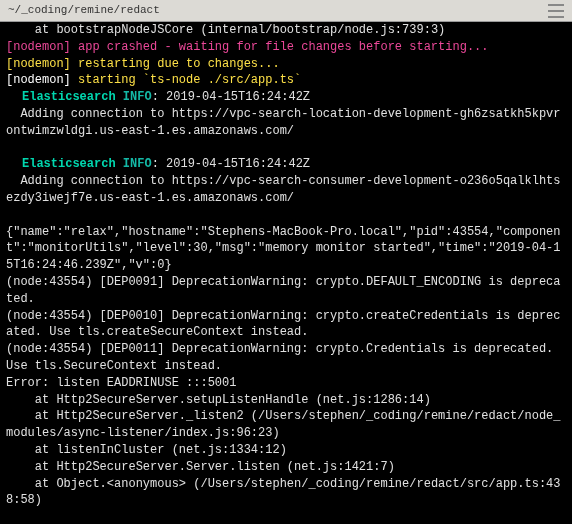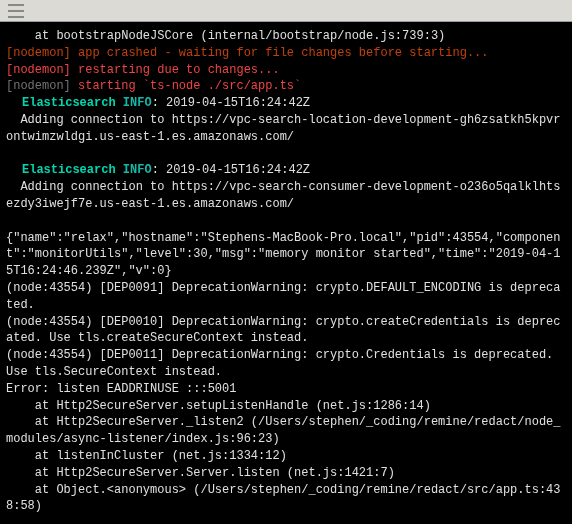--- a/index.html
+++ b/index.html
@@ -36,37 +36,38 @@
       display: flex;
       flex-direction: column;
       justify-content: space-between;
       cursor: pointer;
     }
     .hamburger span {
       height: 2px;
       background: #888;
     }
     .terminal {
-      padding: 6px 6px;
+      padding: 0 6px;
       background: #000;
       word-break: break-all;
       white-space: pre-wrap;
     }
-    .yellow { color: #737373; }
-    .red { color: #c2410c; }
-    .green { color: #ef4444; }
+    .yellow { color: #ffffff; }
+    .red { color: #ec4899; }
+    .green { color: #fde047; }
     .label-green { color: #00d7af; font-weight: bold; margin-left: 16px; }
     .label-blue { color: #14b8a6; font-weight: bold; }
     .white { color: #e0e0e0; }
     .line { display: block; }
   </style>
 </head>
 <body>
 
 <div class="title-bar">
+  <span class="title-bar-text">~/_coding/remine/redact</span>
   <div class="hamburger">
     <span></span>
       <span></span>
       <span></span>
   </div>
 </div>
 
 <div class="terminal" id="terminal"><span class="line"><span class="white">    at bootstrapNodeJSCore (internal/bootstrap/node.js:739:3)</span></span><span class="line"><span class="red">[nodemon] app crashed - waiting for file changes before starting...</span></span><span class="line"><span class="green">[nodemon] restarting due to changes...</span></span><span class="line"><span class="yellow">[nodemon] </span><span class="green">starting `ts-node ./src/app.ts`</span></span><span class="line"><span class="label-green">Elasticsearch </span><span class="label-blue">INFO</span><span class="white">: 2019-04-15T16:24:42Z</span></span><span class="line"><span class="white">  Adding connection to https://vpc-search-location-development-gh6zsatkh5kpvrontwimzwldgi.us-east-1.es.amazonaws.com/</span></span><span class="line"><span class="white"> </span></span><span class="line"><span class="label-green">Elasticsearch </span><span class="label-blue">INFO</span><span class="white">: 2019-04-15T16:24:42Z</span></span><span class="line"><span class="white">  Adding connection to https://vpc-search-consumer-development-o236o5qalklhtsezdy3iwejf7e.us-east-1.es.amazonaws.com/</span></span><span class="line"><span class="white"> </span></span><span class="line"><span class="white">{"name":"relax","hostname":"Stephens-MacBook-Pro.local","pid":43554,"component":"monitorUtils","level":30,"msg":"memory monitor started","time":"2019-04-15T16:24:46.239Z","v":0}</span></span><span class="line"><span class="white">(node:43554) [DEP0091] DeprecationWarning: crypto.DEFAULT_ENCODING is deprecated.</span></span><span class="line"><span class="white">(node:43554) [DEP0010] DeprecationWarning: crypto.createCredentials is deprecated. Use tls.createSecureContext instead.</span></span><span class="line"><span class="white">(node:43554) [DEP0011] DeprecationWarning: crypto.Credentials is deprecated. Use tls.SecureContext instead.</span></span><span class="line"><span class="white">Error: listen EADDRINUSE :::5001</span></span><span class="line"><span class="white">    at Http2SecureServer.setupListenHandle (net.js:1286:14)</span></span><span class="line"><span class="white">    at Http2SecureServer._listen2 (/Users/stephen/_coding/remine/redact/node_modules/async-listener/index.js:96:23)</span></span><span class="line"><span class="white">    at listenInCluster (net.js:1334:12)</span></span><span class="line"><span class="white">    at Http2SecureServer.Server.listen (net.js:1421:7)</span></span><span class="line"><span class="white">    at Object.&lt;anonymous&gt; (/Users/stephen/_coding/remine/redact/src/app.ts:438:58)</span></span></div>
 
 </body></html>

